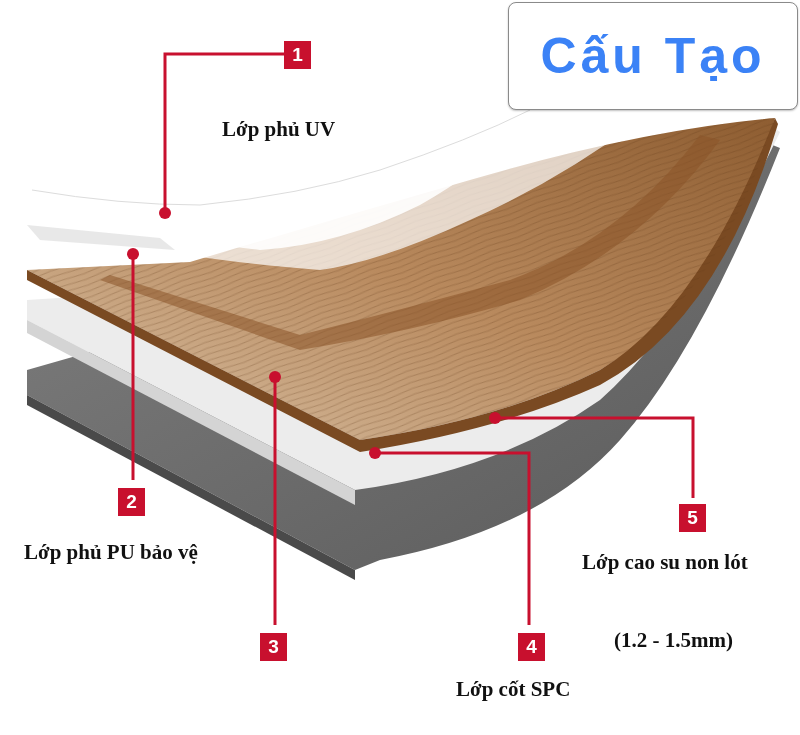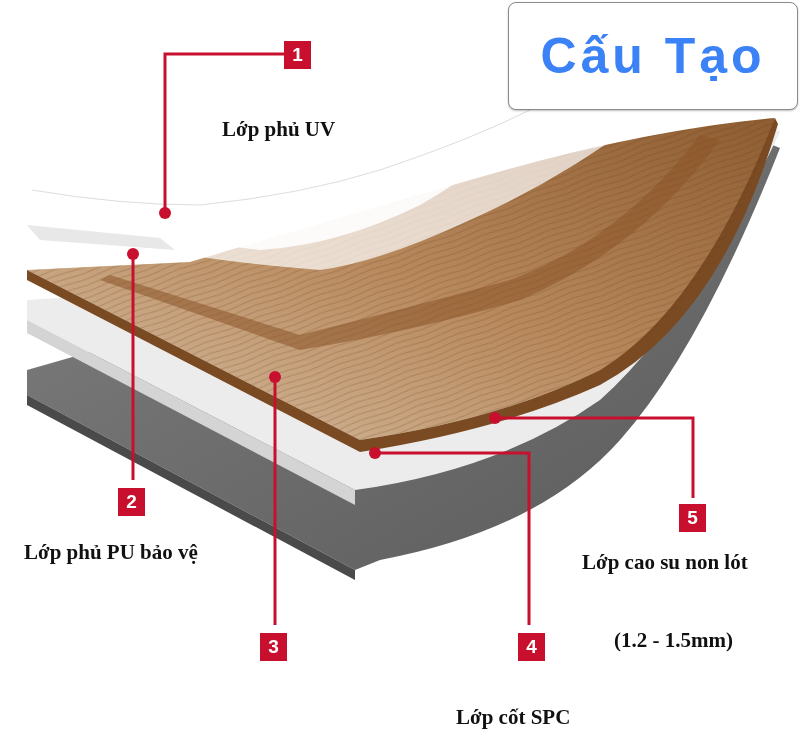--- a/index.html
+++ b/index.html
@@ -105,19 +105,19 @@
 
   
   <div class="badge" style="left:118px; top:488px;">2</div>
   <div class="label" style="left:24px; top:540px;">Lớp phủ PU bảo vệ</div>
 
   
   <div class="badge" style="left:260px; top:633px;">3</div>
 
   
   <div class="badge" style="left:518px; top:633px;">4</div>
-  <div class="label" style="left:456px; top:677px;margin-top:28px;">Lớp cốt SPC</div>
+  <div class="label" style="left:456px; top:677px;">Lớp cốt SPC</div>
 
   
   <div class="badge" style="left:679px; top:504px;">5</div>
   <div class="label" style="left:582px; top:550px;">Lớp cao su non lót</div>
   <div class="label" style="left:614px; top:580px;margin-top:48px;">(1.2 - 1.5mm)</div>
 </div>
 
 </body></html>

